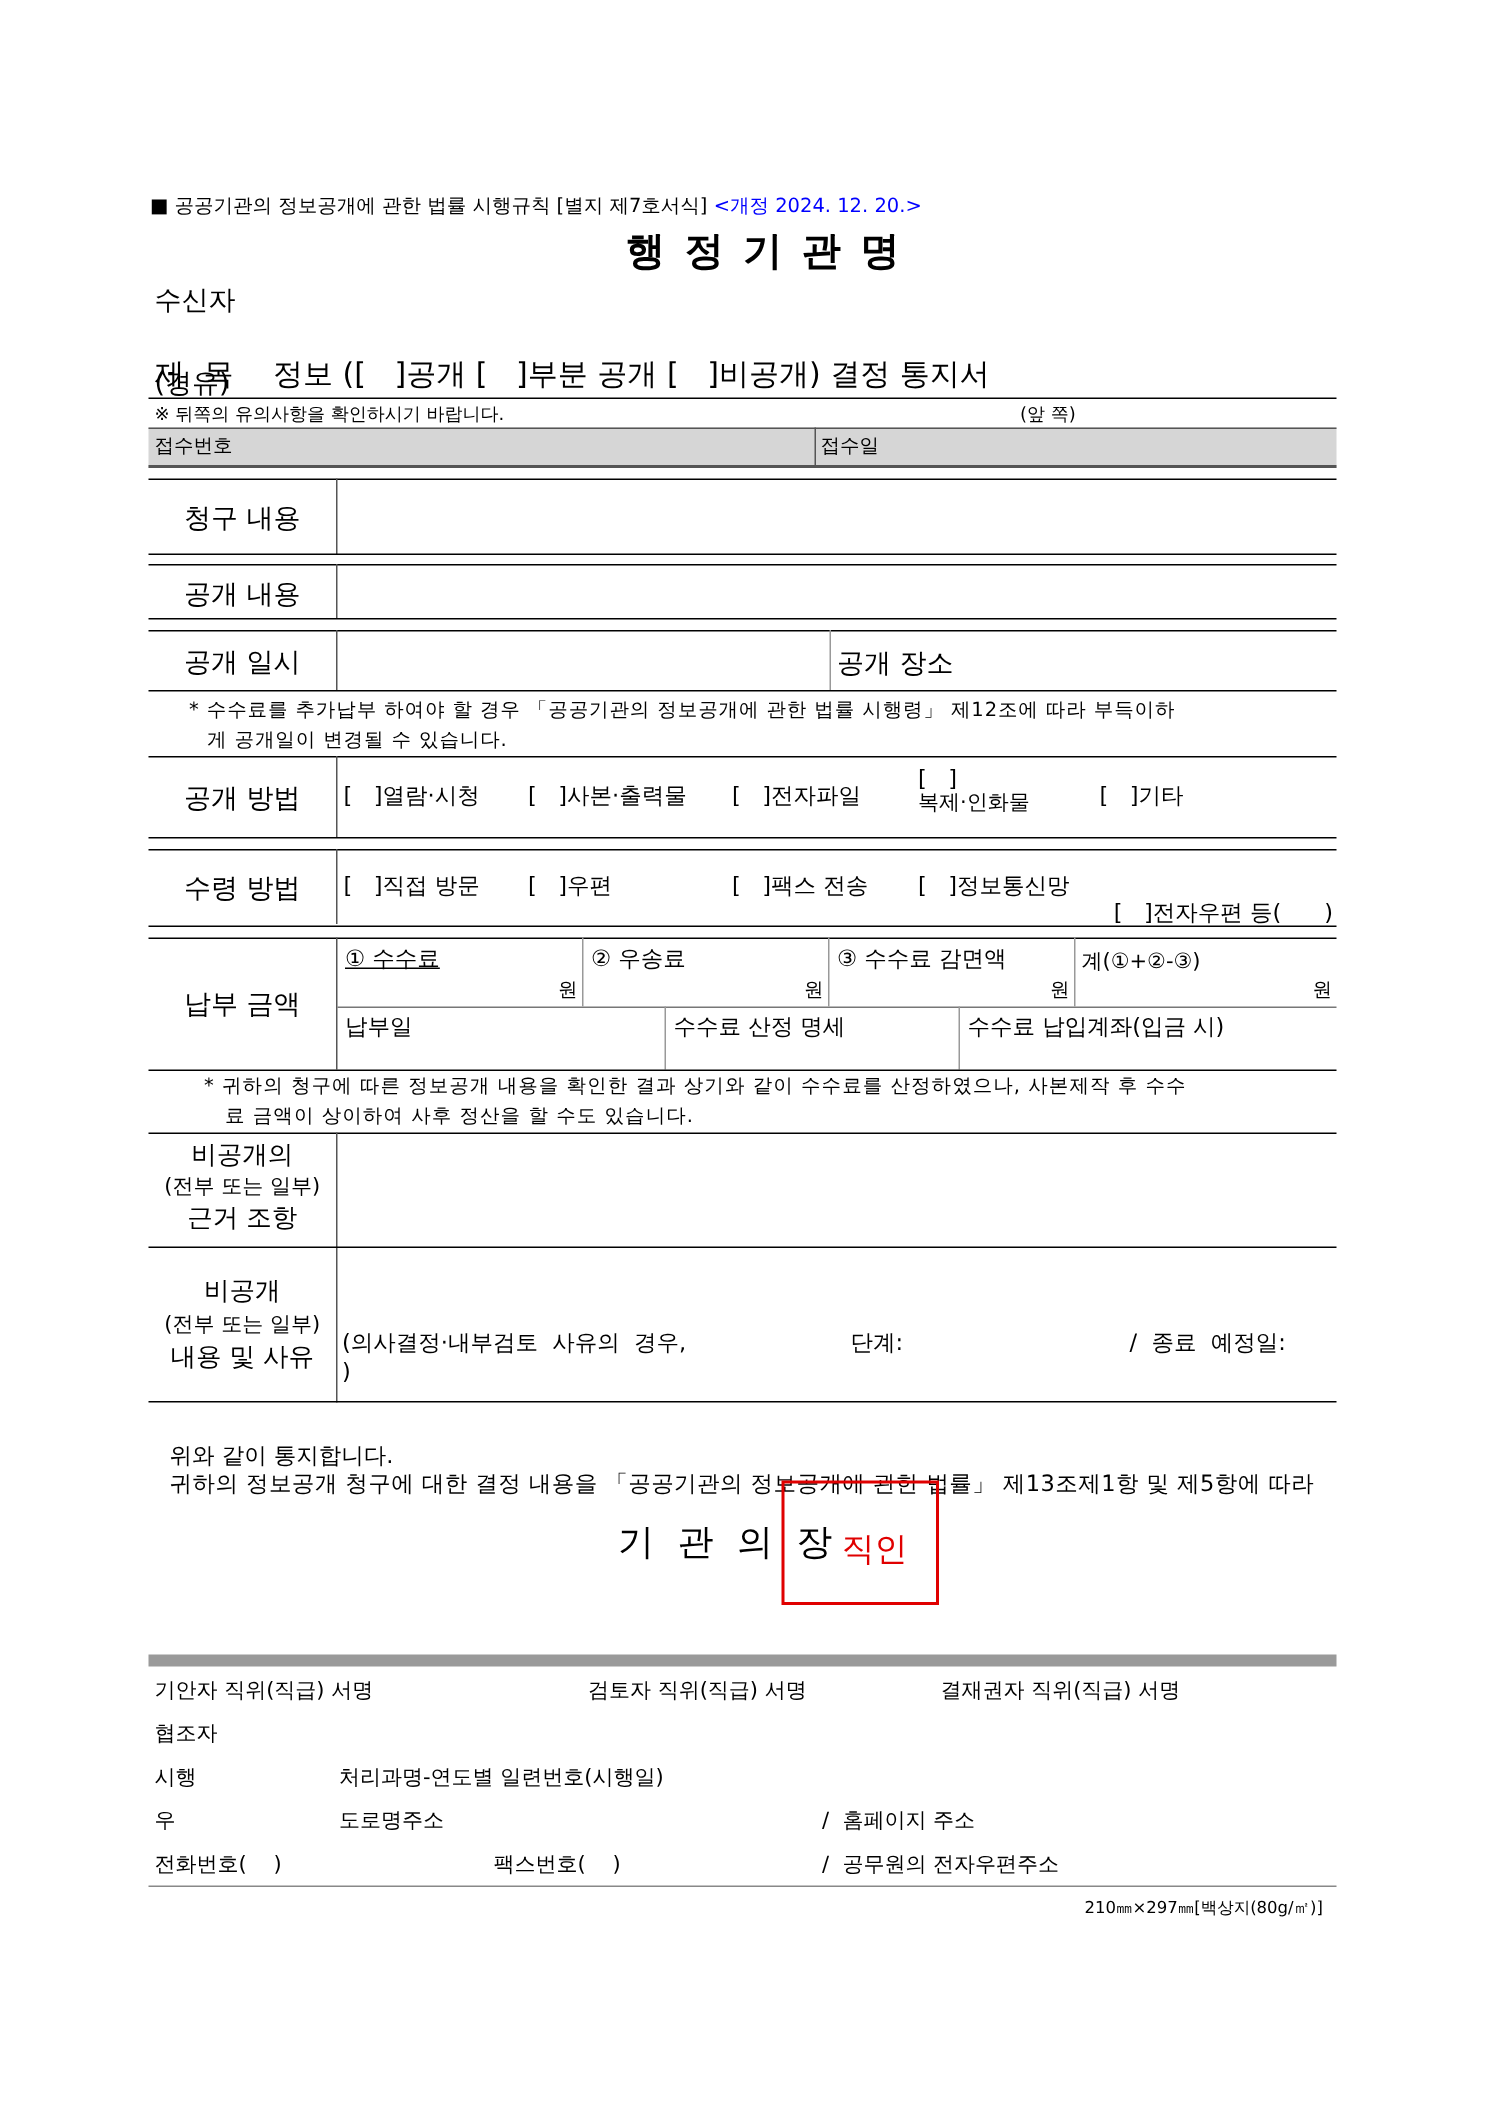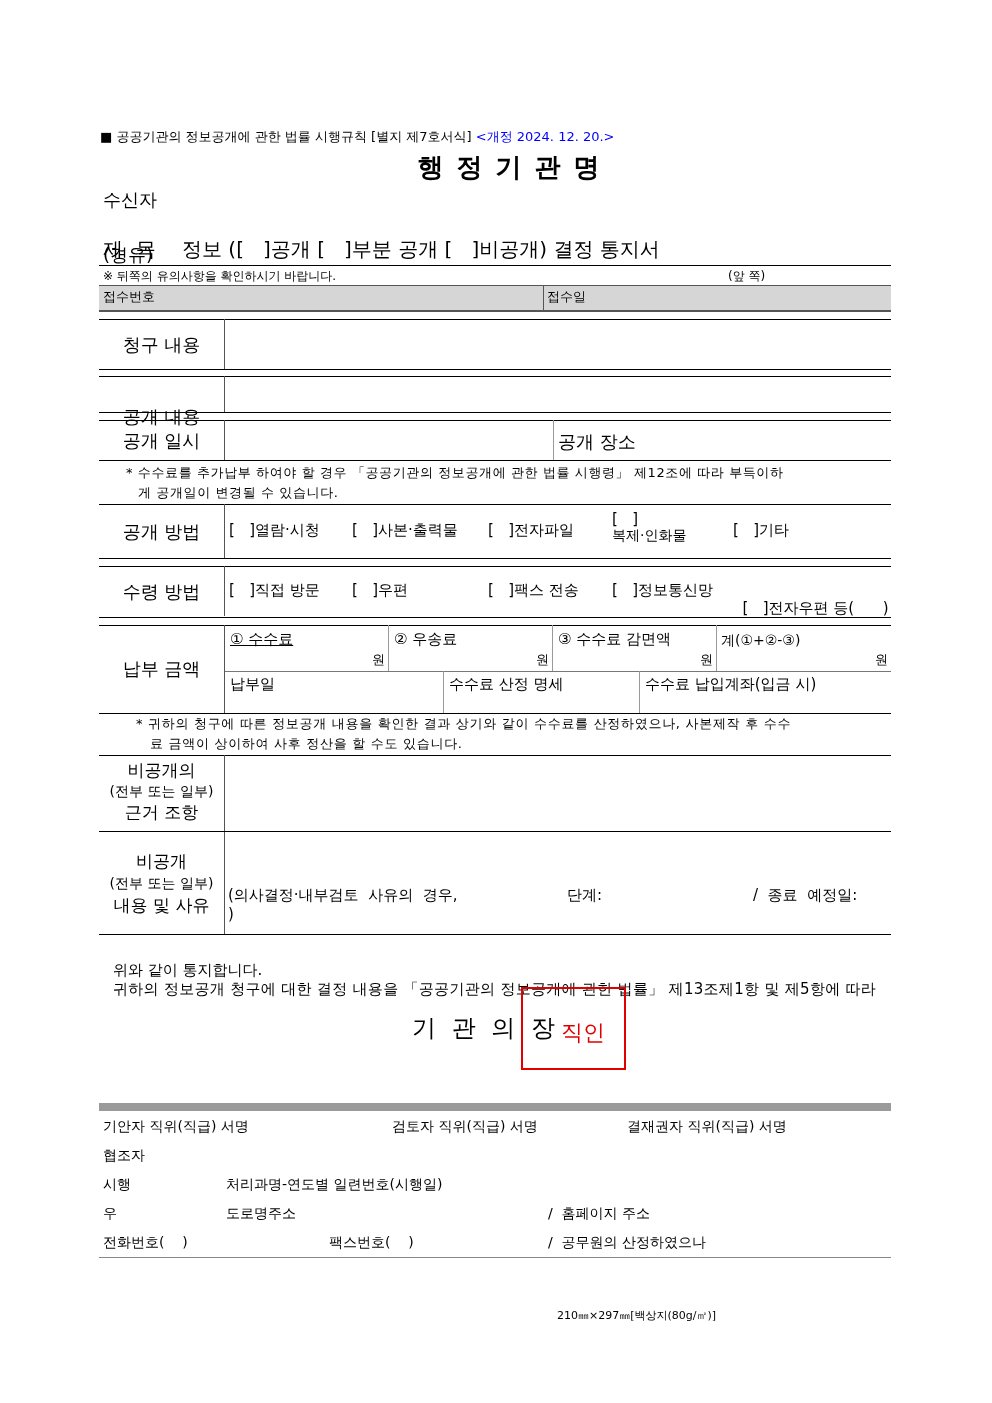--- a/index.html
+++ b/index.html
@@ -26,36 +26,36 @@
 </div>
 <div class="abs nowrap" style="left:0;width:992px;top:150px;text-align:center;font-size:26px;font-weight:bold;letter-spacing:2px;padding-left:27px;">행 정 기 관 명</div>
 
 <div class="abs t18 nowrap" style="left:103px;top:188px;">수신자</div>
 <div class="abs t18 nowrap" style="left:103px;top:211px;margin-top:32px;">(경유)</div>
 <div class="abs nowrap" style="left:103px;top:236px;font-size:20px;white-space:pre;">제  목</div>
 <div class="abs nowrap" style="left:182px;top:236px;font-size:20px;white-space:pre;">정보 ([   ]공개 [   ]부분 공개 [   ]비공개) 결정 통지서</div>
 
 <div class="hl" style="top:265px;height:1px;"></div>
 <div class="abs nowrap" style="left:103px;top:268px;font-size:12px;">※ 뒤쪽의 유의사항을 확인하시기 바랍니다.</div>
-<div class="abs nowrap" style="left:728px;top:268px;font-size:12px;">(앞 쪽)</div>
+<div class="abs nowrap" style="left:680px;top:268px;font-size:12px;">(앞 쪽)</div>
 
 <div class="abs grey" style="left:99px;top:285px;width:792px;height:27px;border-top:1px solid #555;border-bottom:2px solid #555;"></div>
 <div class="vl" style="left:543px;top:285px;height:27px;"></div>
 <div class="abs t13 nowrap" style="left:103px;top:288px;text-align:right;">접수번호</div>
 <div class="abs t13 nowrap" style="left:547px;top:288px;">접수일</div>
 
 <div class="hl" style="top:319px;height:1px;"></div>
 <div class="vl" style="left:224px;top:319px;height:51px;"></div>
 <div class="rowlabel" style="top:333px;">청구 내용</div>
 <div class="abs" style="left:226px;top:321px;width:664px;height:48px;"></div>
 <div class="hl" style="top:369px;height:1px;"></div>
 
 <div class="hl" style="top:376px;height:1px;"></div>
 <div class="vl" style="left:224px;top:376px;height:36px;"></div>
-<div class="rowlabel" style="top:384px;margin-top:21px;">공개 내용</div>
+<div class="rowlabel" style="top:384px;">공개 내용</div>
 <div class="abs" style="left:226px;top:378px;width:664px;height:33px;"></div>
 <div class="hl" style="top:412px;height:1px;"></div>
 
 <div class="hl" style="top:420px;height:1px;"></div>
 <div class="vl" style="left:224px;top:420px;height:40px;"></div>
 <div class="vl" style="left:553px;top:420px;height:40px;background:#999;"></div>
 <div class="rowlabel" style="top:429px;">공개 일시</div>
 <div class="abs" style="left:226px;top:422px;width:326px;height:37px;"></div>
 <div class="abs t18 nowrap" style="left:558px;top:430px;">공개 장소</div>
 <div class="hl" style="top:460px;height:1px;"></div>
@@ -164,15 +164,15 @@
 <div class="abs t14 nowrap" style="left:392px;top:1118px;">검토자  직위(직급) 서명</div>
 <div class="abs t14 nowrap" style="left:627px;top:1118px;">결재권자  직위(직급) 서명</div>
 <div class="abs t14 nowrap" style="left:103px;top:1147px;">협조자</div>
 <div class="abs t14 nowrap" style="left:103px;top:1176px;">시행</div>
 <div class="abs t14 nowrap" style="left:226px;top:1176px;">처리과명-연도별 일련번호(시행일)</div>
 <div class="abs t14 nowrap" style="left:103px;top:1205px;">우</div>
 <div class="abs t14 nowrap" style="left:226px;top:1205px;">도로명주소</div>
 <div class="abs t14 nowrap" style="left:548px;top:1205px;white-space:pre;">/  홈페이지 주소</div>
 <div class="abs t14 nowrap" style="left:103px;top:1234px;white-space:pre;">전화번호(    )</div>
 <div class="abs t14 nowrap" style="left:329px;top:1234px;white-space:pre;text-align:center;">팩스번호(    )</div>
-<div class="abs t14 nowrap" style="left:548px;top:1234px;white-space:pre;">/  공무원의 산정하였으나</div>
+<div class="abs t14 nowrap" style="left:548px;top:1234px;white-space:pre;">/  공무원의 전자우편주소</div>
 <div class="abs" style="left:99px;top:1257px;width:792px;height:1px;background:#888;"></div>
-<div class="abs nowrap" style="left:0;width:716px;top:1308px;font-size:11px;text-align:right;">210㎜×297㎜[백상지(80g/㎡)]</div>
+<div class="abs nowrap" style="left:0;width:882px;top:1264px;font-size:11px;text-align:right;">210㎜×297㎜[백상지(80g/㎡)]</div>
 
 </body></html>

